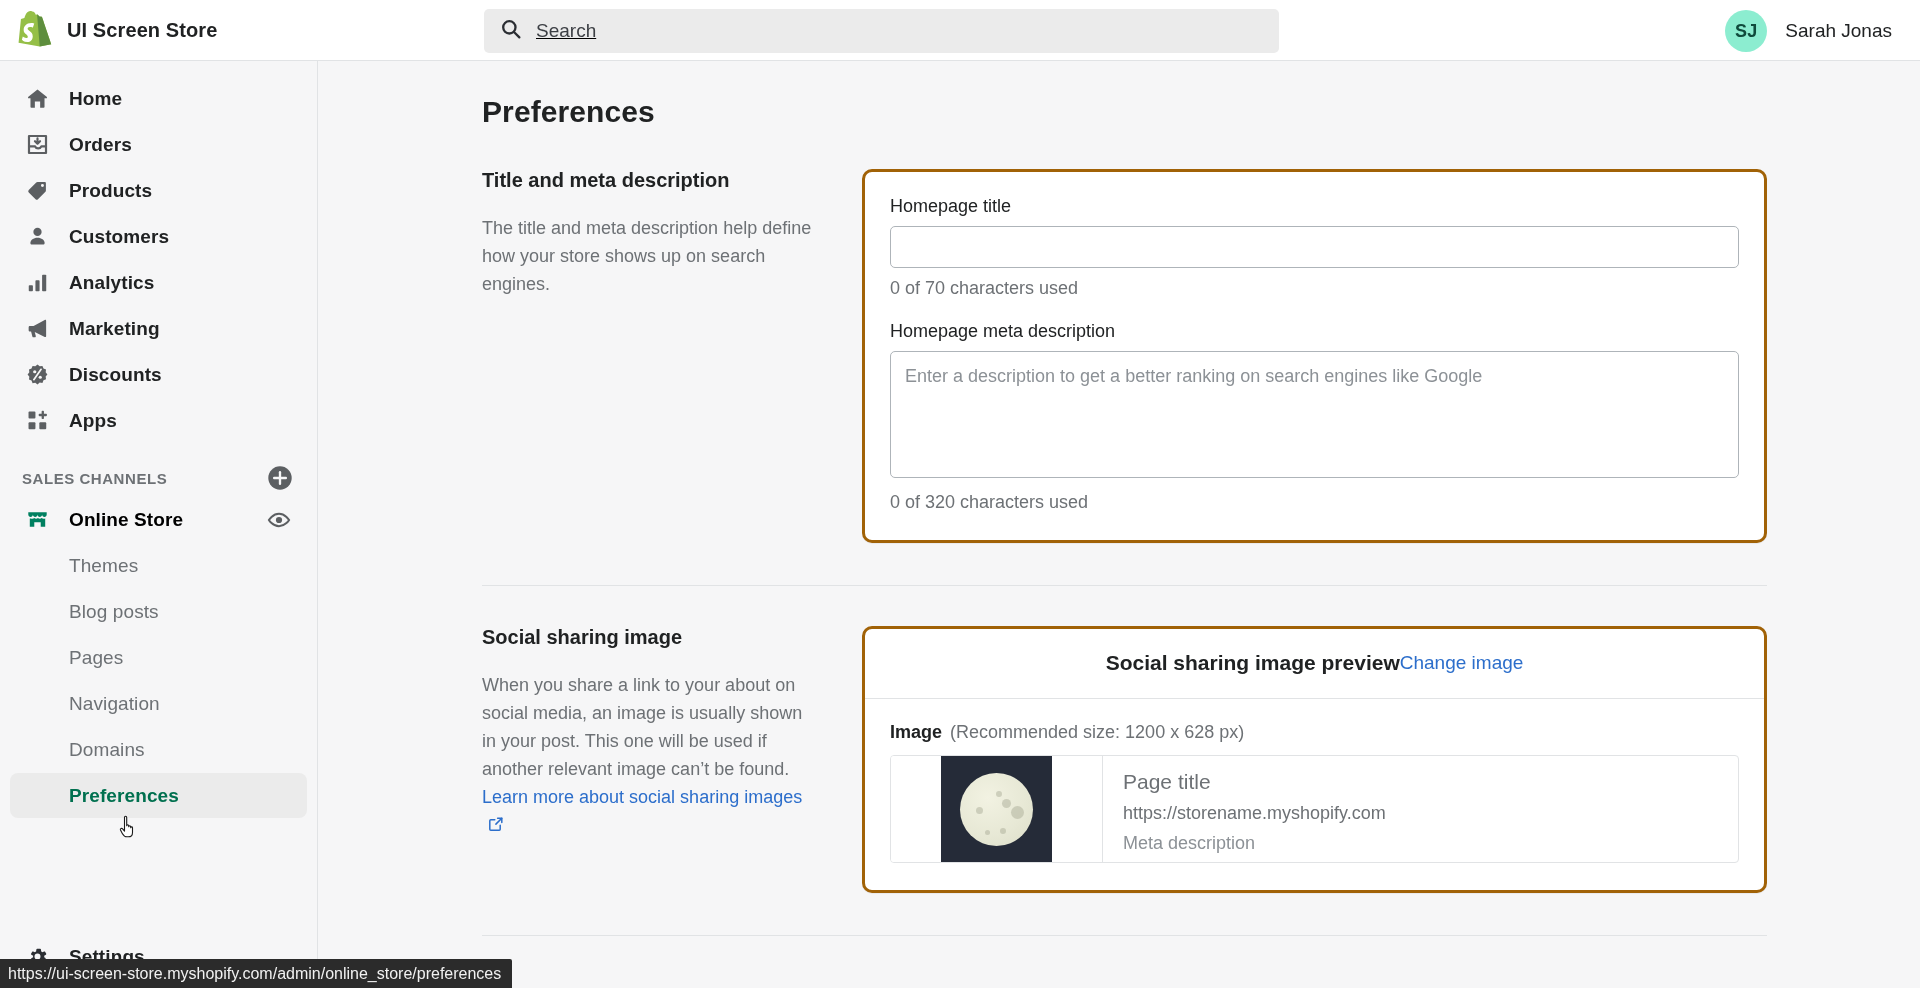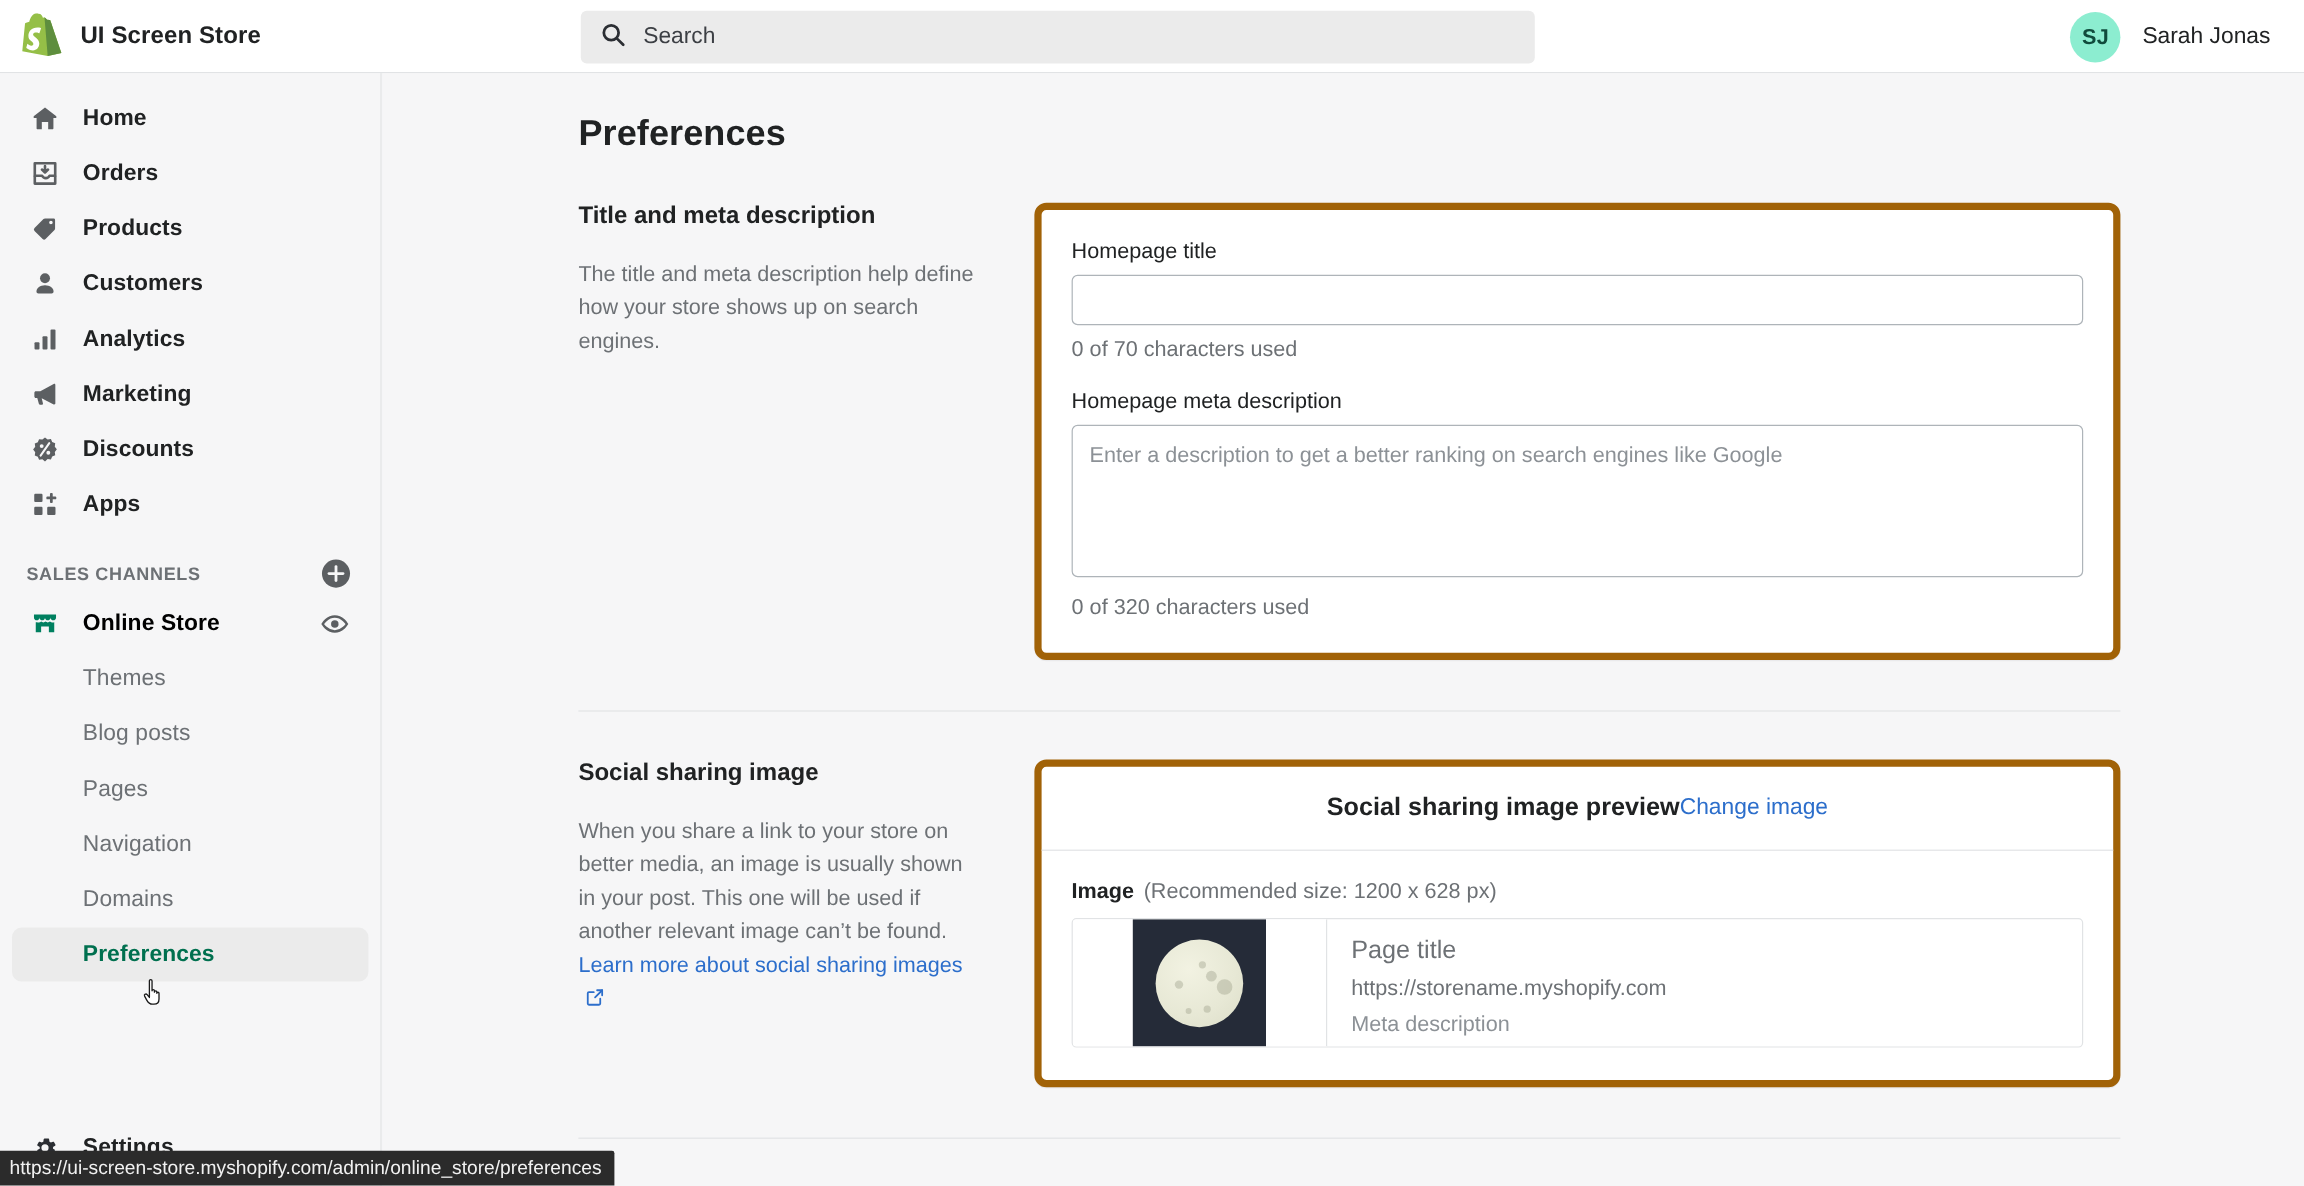--- a/index.html
+++ b/index.html
@@ -30,20 +30,21 @@
     font-size: 20px; font-weight: 700; color: #202223; letter-spacing: .1px;
   }
   .search-wrap {
     position: absolute; left: 484px; top: 9px;
     width: 795px; height: 44px;
     background: #ebebeb;
     border-radius: 5px;
     display: flex; align-items: center;
     padding: 0 16px; gap: 14px;
     cursor: text;
+    text-decoration: underline;
   }
   .search-placeholder { font-size: 19px; color: #3c3f44; }
   .user-chip {
     position: absolute; right: 22px; top: 9px;
     height: 44px; display: flex; align-items: center; gap: 18px;
     padding: 0 6px; border-radius: 5px; cursor: pointer;
   }
   .avatar {
     width: 42px; height: 42px; border-radius: 50%;
     background: #8cedd0; color: #104b3c;
@@ -130,21 +131,21 @@
     margin: 0 0 22px 0; font-size: 20px; font-weight: 700; color: #202223;
   }
   .section-left p {
     margin: 0; font-size: 18px; line-height: 28px; color: #6d7175;
   }
   .inline-link { color: #2c6ecb; text-decoration: none; cursor: pointer; }
 
   .card {
     flex: 1;
     background: #ffffff;
-    border: 6px solid #a16207;
+    border: 3px solid #a16207;
     border-radius: 10px;
     box-shadow: 0 1px 0 rgba(22,29,37,.05);
   }
   .card-pad { padding: 24px 25px 27px 25px; }
 
   .field-label { font-size: 18px; color: #202223; margin-bottom: 9px; }
   .text-input {
     width: 100%; height: 42px;
     border: 1px solid #aeb4b9; border-radius: 5px;
     background: #fff; font-size: 18px; color: #202223;
@@ -427,21 +428,21 @@
         </div>
       </div>
     </div>
   </div>
 
   <div class="divider"></div>
 
   <div class="section">
     <div class="section-left">
       <h3>Social sharing image</h3>
-      <p><span>When you share a link to your store on better media, an image is usually shown in your post. This one will be used if another relevant image can’t be found. </span><a class="inline-link">Learn more about social sharing images</a><span style="display:inline-block;margin-left:6px;vertical-align:-1px;">
+      <p><span>When you share a link to your about on social media, an image is usually shown in your post. This one will be used if another relevant image can’t be found. </span><a class="inline-link">Learn more about social sharing images</a><span style="display:inline-block;margin-left:6px;vertical-align:-1px;">
         <svg viewBox="0 0 16 16" width="16" height="16" fill="none" stroke="#2c6ecb" stroke-width="1.5" stroke-linecap="round" stroke-linejoin="round">
           <path d="M9.6 2.2h4.2v4.2"></path>
               <path d="M13.8 2.2 7.9 8.1"></path>
           <path d="M12.2 9.3v4c0 .6-.5 1-1 1H2.8c-.6 0-1-.4-1-1V4.8c0-.5.4-1 1-1h4"></path>
         </svg></span></p>
     </div>
 
     <div class="card">
       <div class="card-header">
         <h4>Social sharing image preview</h4>

